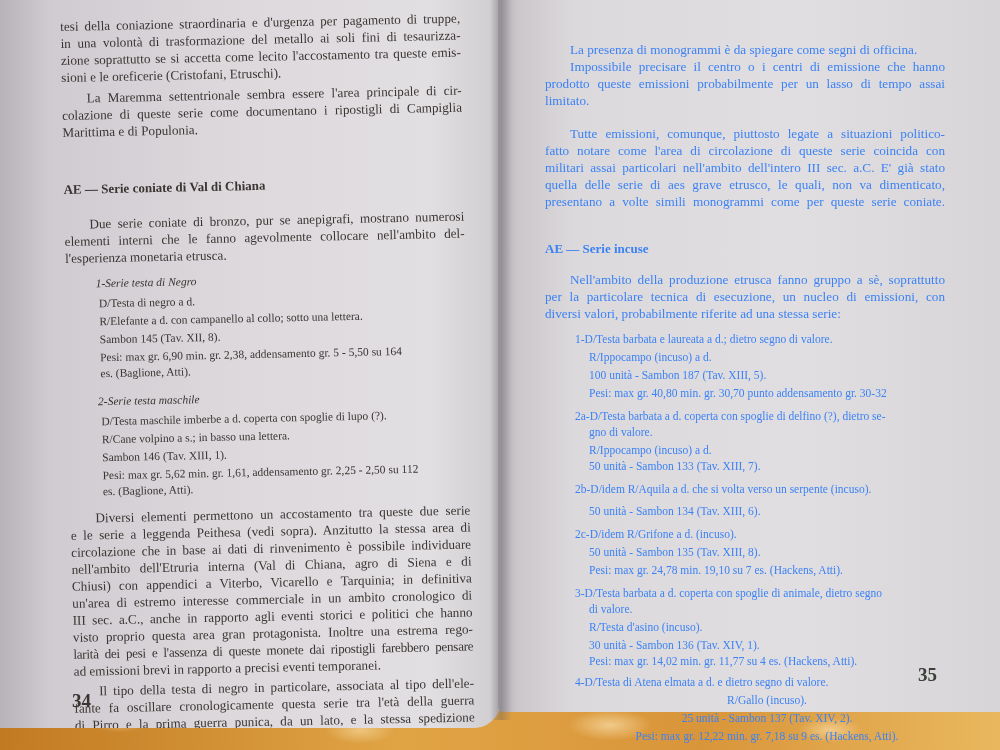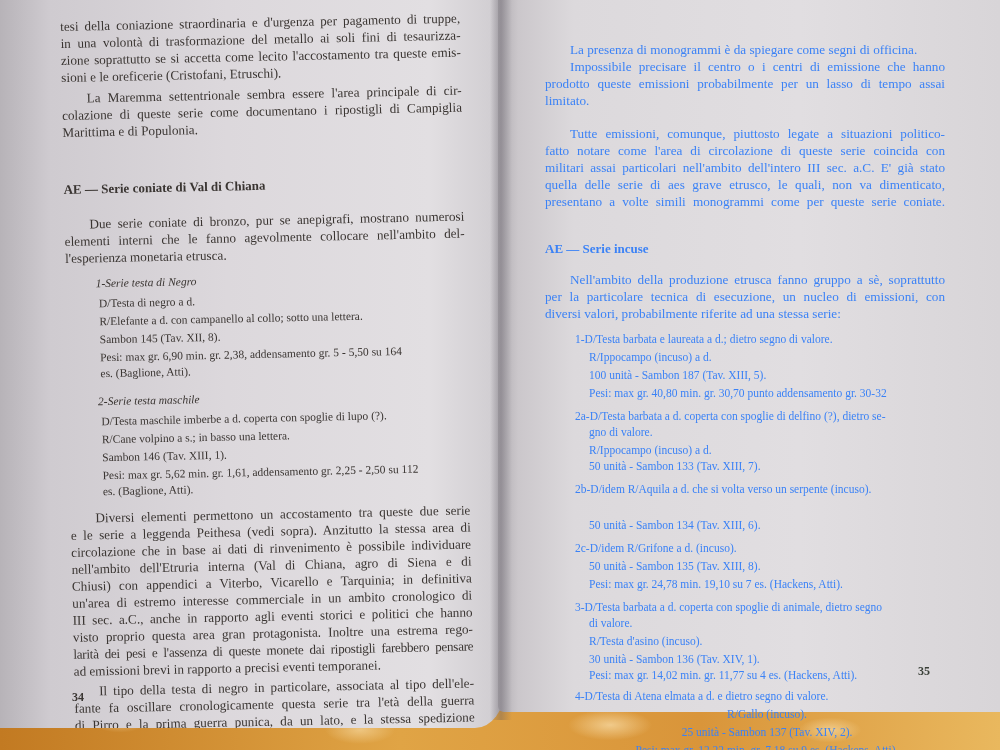--- a/index.html
+++ b/index.html
@@ -35,21 +35,21 @@
     position:absolute; left:490px; top:0; width:22px; height:720px;
     background: linear-gradient(90deg, rgba(0,0,0,0) 0%, rgba(90,85,95,.35) 50%, rgba(0,0,0,0) 100%);
   }
   .text { position:absolute; font-size:13.2px; line-height:17px; }
   .line { white-space:nowrap; }
   .justify { text-align:justify; text-align-last:justify; }
   .indent { padding-left:25px; }
   .heading { font-weight:bold; font-size:13px; }
   .italic { font-style:italic; font-size:11.5px; }
   .small { font-size:11.5px; line-height:16px; }
-  .pagenum { position:absolute; font-weight:bold; font-size:12px; }
+  .pagenum { position:absolute; font-weight:bold; font-size:19px; }
 
   
   .left-text { left:60px; width:400px; transform:rotate(-1.2deg); transform-origin:left top; }
   .right-text { left:545px; width:400px; }
 </style>
 </head>
 <body>
 
 <div class="cloth"></div>
 
@@ -159,21 +159,21 @@
     <div style="margin-top:7px;">
       <div>2a-D/Testa barbata a d. coperta con spoglie di delfino (?), dietro se-</div>
       <div style="padding-left:14px;">
         <div>gno di valore.</div>
         <div style="margin-top:2px;">R/Ippocampo (incuso) a d.</div>
         <div style="margin-top:0;">50 unità - Sambon 133 (Tav. XIII, 7).</div>
       </div>
     </div>
     <div style="margin-top:7px;">
       <div>2b-D/idem R/Aquila a d. che si volta verso un serpente (incuso).</div>
-      <div style="padding-left:14px; margin-top:20px;">
+      <div style="padding-left:14px; margin-top:6px;">
         <div>50 unità - Sambon 134 (Tav. XIII, 6).</div>
       </div>
     </div>
     <div style="margin-top:7px;">
       <div>2c-D/idem R/Grifone a d. (incuso).</div>
       <div style="padding-left:14px;">
         <div style="margin-top:2px;">50 unità - Sambon 135 (Tav. XIII, 8).</div>
         <div style="margin-top:2px;">Pesi: max gr. 24,78 min. 19,10 su 7 es. (Hackens, Atti).</div>
       </div>
     </div>

